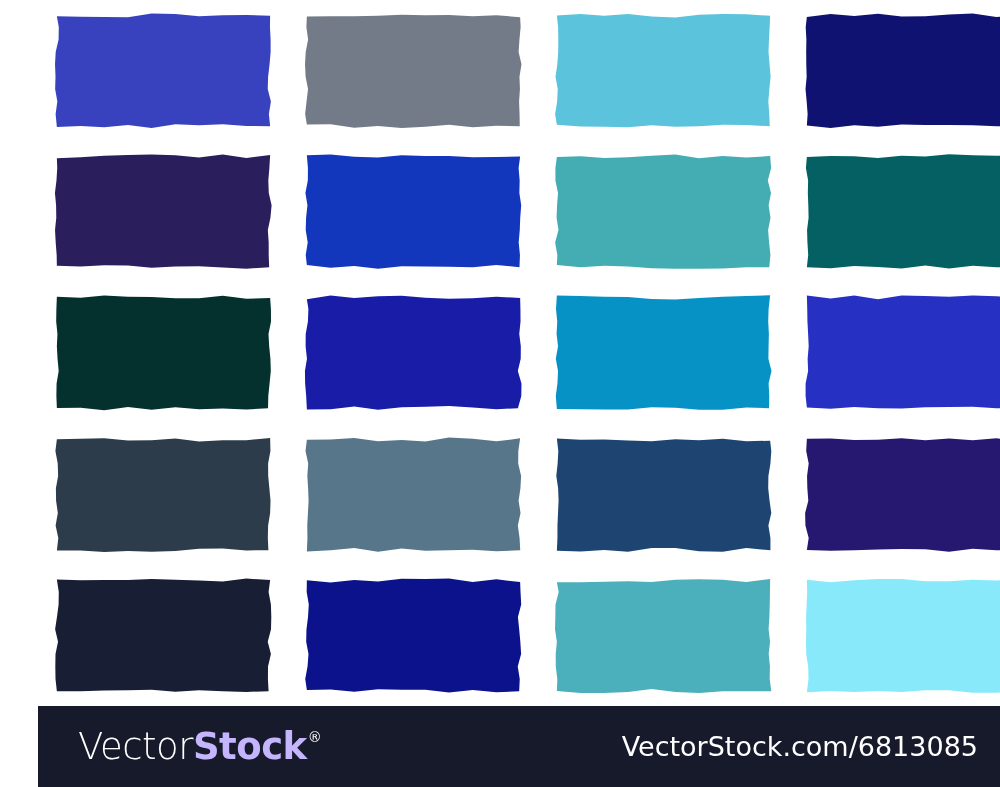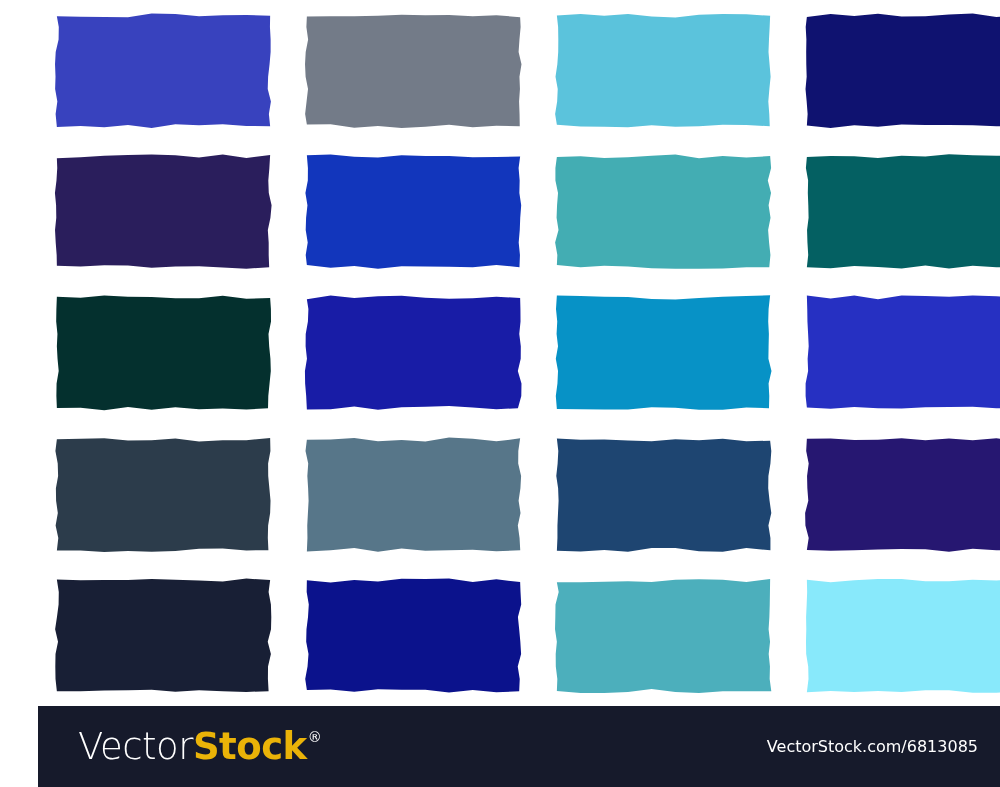--- a/index.html
+++ b/index.html
@@ -84,34 +84,34 @@
   #brand-logo .brand-light {
     font-family: "DejaVu Sans", sans-serif;
     font-weight: 300;
     font-size: 37px;
     color: #ffffff;
   }
   #brand-logo .brand-bold {
     font-family: "DejaVu Sans", sans-serif;
     font-weight: 700;
     font-size: 37px;
-    color: #eab308;
+    color: #c4b5fd;
   }
   #brand-logo .brand-reg {
     font-family: "DejaVu Sans", sans-serif;
     font-size: 14px;
     color: #ffffff;
     position: relative;
     top: 2px;
     margin-left: 1px;
   }
 
   #footer-url {
     font-family: "DejaVu Sans", sans-serif;
-    font-size: 16px;
+    font-size: 27px;
     color: #ffffff;
     letter-spacing: 0px;
     white-space: nowrap;
     padding-right: 20px;
   }
 </style>
 </head>
 <body>
 
 <div id="canvas" style="background: rgb(255, 255, 255);">

